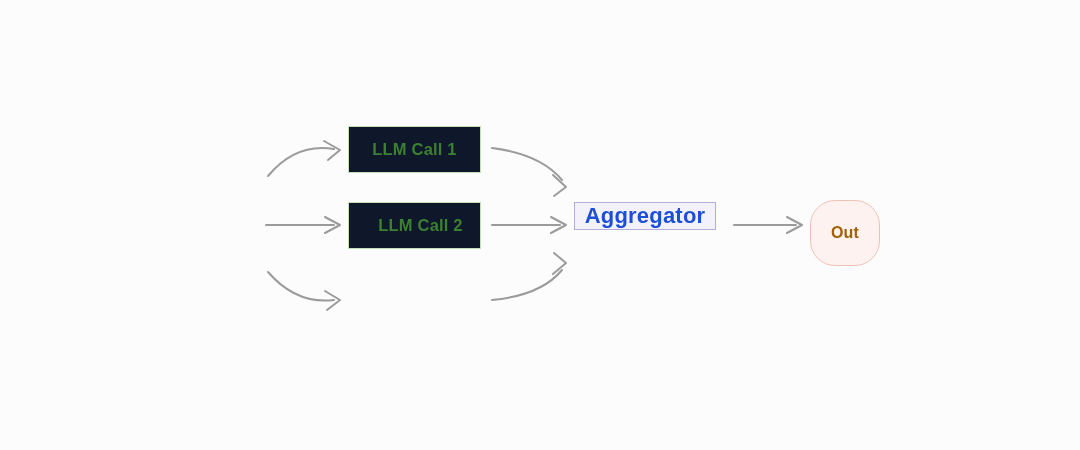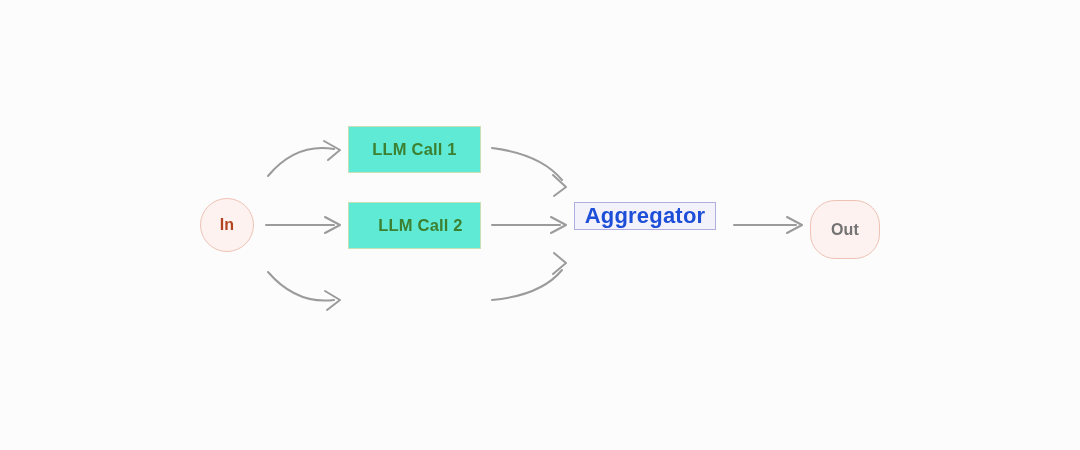--- a/index.html
+++ b/index.html
@@ -44,33 +44,33 @@
     border-radius: 50%;
     background: #fdf2ef;
     border: 1.4px solid #eec3b5;
     color: #b44420;
     font-size: 16px;
   }
   .node-out {
     left: 810px;
     top: 200px;
     width: 70px;
-    height: 59px;
+    height: 66px;
     border-radius: 25px;
     background: #fdf2ef;
     border: 1.4px solid #eec3b5;
-    color: #737373;
+    color: #a16207;
     font-size: 16px;
   }
   
   .node-llm {
     left: 348px;
     width: 133px;
     height: 47px;
-    background: #5eead4;
+    background: #0f172a;
     border: 1.2px solid #c6dfb4;
     color: #3c8031;
     font-size: 16.5px;
   }
   .llm-1 { top: 126px; }
   .llm-2 { top: 202px; padding-left: 12px; }
   .llm-3 { top: 277px; }
   
   .node-agg {
     left: 574px;
@@ -132,23 +132,20 @@
       <path class="edge-path" d="M 492 300 C 524 297 548 287 562 270"></path>
       <path class="edge-head" d="M 553 274 L 566 263 L 554 253"></path>
     </g>
 
     <g>
       <path class="edge-path" d="M 734 225 L 796 225"></path>
       <path class="edge-head" d="M 787 217 L 802 225 L 787 233"></path>
     </g>
   </svg>
 
-  <div class="node node-in">
-    <span>In</span>
-  </div>
 
   <div class="node node-llm llm-1">
     <span>LLM Call 1</span>
   </div>
 
   <div class="node node-llm llm-2">
     <span>LLM Call 2</span>
   </div>
 
 

